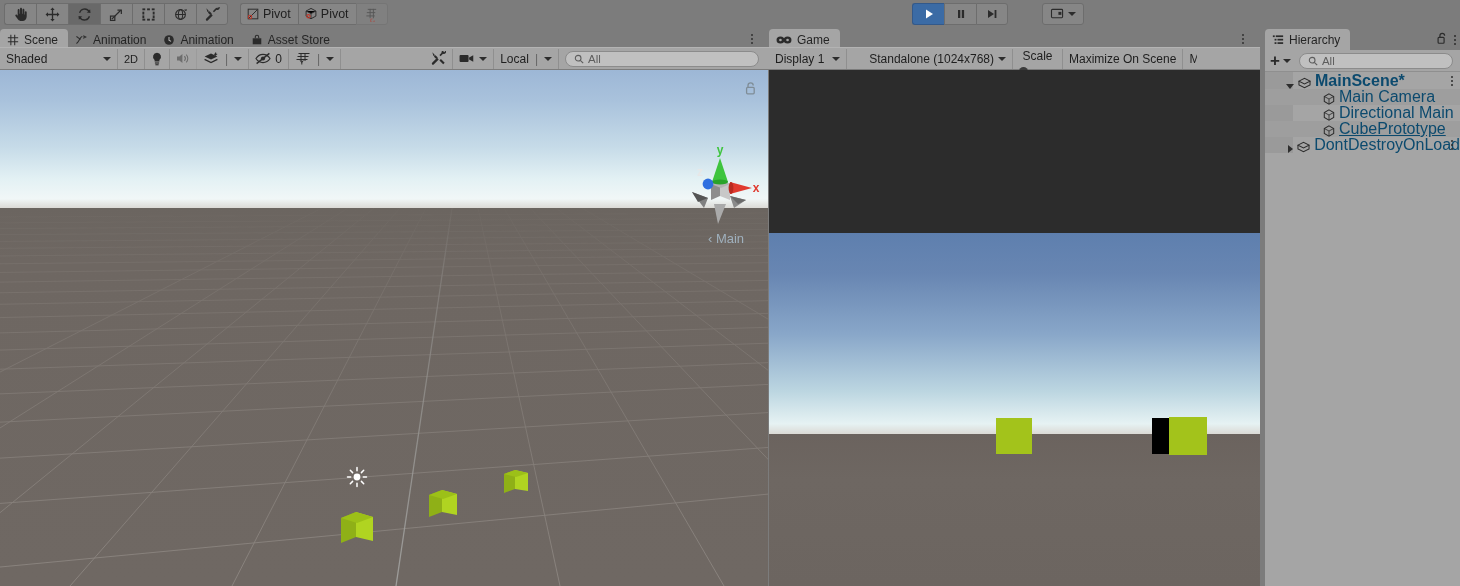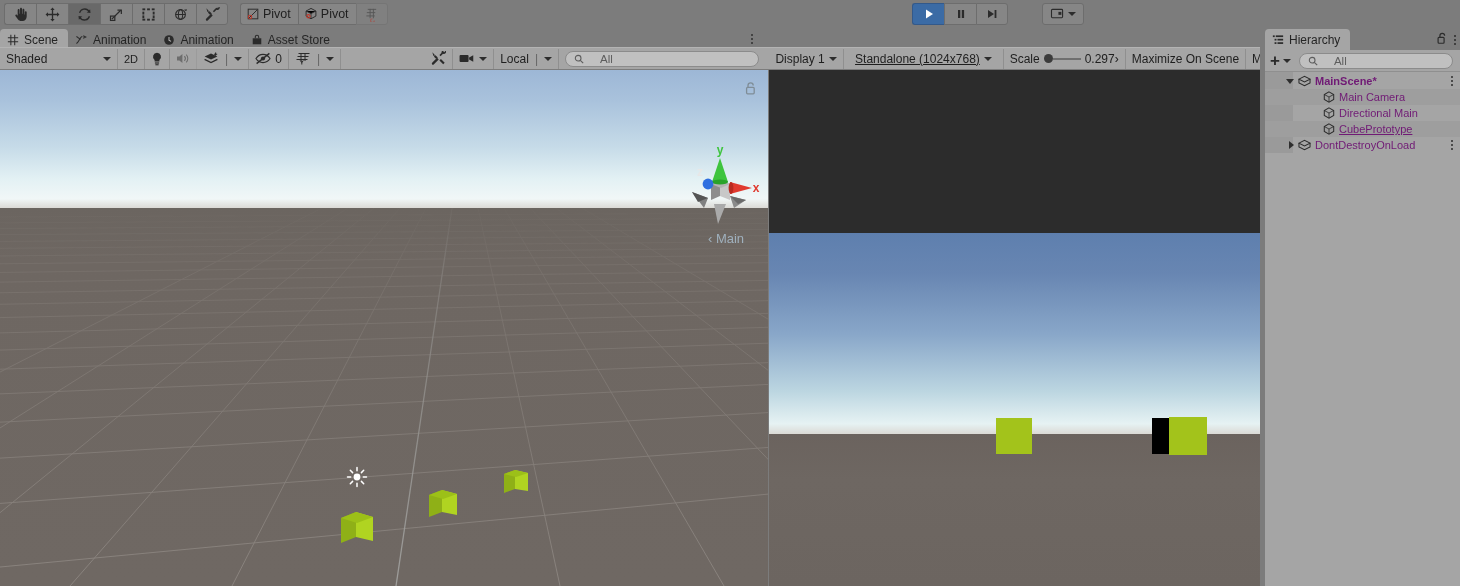--- a/index.html
+++ b/index.html
@@ -88,21 +88,21 @@
   }
   .sb {
     height: 20px; display: flex; align-items: center; gap: 4px;
     padding: 0 6px; font-size: 12px; color: #1e1e1e;
     border-right: 1px solid #8f8f8f; white-space: nowrap;
   }
   .sb.nb { border-right: none; }
   .caret { width: 0; height: 0; border-left: 4px solid transparent; border-right: 4px solid transparent; border-top: 4px solid #2c2c2c; }
   .searchbox {
     height: 16px; background: #c0c0c0; border: 1px solid #8b8b8b;
-    border-radius: 8px; display: flex; align-items: center; gap: 16px;
+    border-radius: 8px; display: flex; align-items: center; gap: 4px;
     padding: 0 8px; color: #5d5d5d; font-size: 11.5px;
   }
 
   
   .scene {
     position: absolute; left: 0; top: 70px; width: 768px; height: 516px;
     overflow: hidden; background: #6e6661;
   }
   .sky {
     position: absolute; left: 0; top: 0; width: 100%; height: 140px;
@@ -147,22 +147,22 @@
     background: #a5a5a5;
   }
   .hier-tabrow { position: relative; height: 22px; background: #7c7c7c; display: flex; align-items: flex-end; }
   .hier-tools { position: absolute; right: 4px; top: 4px; display: flex; gap: 7px; align-items: center; }
   .hier-sub {
     height: 22px; background: #a5a5a5; display: flex; align-items: center; gap: 4px; padding: 0 5px;
     border-bottom: 1px solid #8f8f8f;
   }
   .hier-list { position: relative; background: #a5a5a5; padding-top: 1px; }
   .hrow {
-    position: relative; height: 16px; display: flex; align-items: center;
-    font-size: 11px; color: #701a75; white-space: nowrap;
+    position: relative; height: 16px; display: flex; align-items: flex-end;
+    font-size: 16px; color: #0c4a6e; white-space: nowrap;
   }
   .hrow.alt { background: #9e9e9e; }
   .hrow .label { line-height: 16px; }
   .hrow .label.bold { font-weight: bold; }
   .rowdots {
     position: absolute; right: 4px; top: 2px; width: 8px; height: 12px;
     display: flex; flex-direction: column; align-items: center; justify-content: center; gap: 2px;
   }
   .rowdots i { width: 2px; height: 2px; background: #2e2e2e; border-radius: 50%; display: block; }
   .tri-d { width: 0; height: 0; border-left: 4px solid transparent; border-right: 4px solid transparent; border-top: 5px solid #2e2e2e; }
@@ -535,31 +535,48 @@
       <span>Main</span>
     </div>
     <div class="lockicon">
       <svg width="11" height="13" viewBox="0 0 11 13">
           <path d="M3 5.5V3.4a2.6 2.6 0 0 1 5.2 0" fill="none" stroke="#7f8d97" stroke-width="1.3"></path>
           <rect x="1.6" y="5.4" width="7.6" height="6.4" rx="1" fill="none" stroke="#7f8d97" stroke-width="1.3"></rect>
         </svg>
     </div>
   </div>
 
+  <div class="tabrow" style="left:769px;width:491px;">
+    <div class="tab active">
+      <svg width="16" height="10" viewBox="0 0 18 11">
+          <ellipse cx="5" cy="5.5" rx="4.4" ry="4" fill="#2b2b2b"></ellipse>
+          <ellipse cx="13" cy="5.5" rx="4.4" ry="4" fill="#2b2b2b"></ellipse>
+          <rect x="5" y="4.2" width="8" height="2.6" fill="#2b2b2b"></rect>
+          <circle cx="5" cy="5.5" r="1.5" fill="#a5a5a5"></circle>
+          <circle cx="13" cy="5.5" r="1.5" fill="#a5a5a5"></circle>
+        </svg>
+      <span>Game</span>
+    </div>
+    <div class="tabdots" style="right:12px;">
+        <i></i>
+        <i></i>
+        <i></i>
+      </div>
+  </div>
 
   <div class="subbar" style="left:769px;top:47px;width:491px;">
-    <div class="sb" style="width:78px;justify-content:center;">
+    <div class="sb" style="width:78px;justify-content:space-between;">
       <span>Display 1</span>
       <span class="caret"></span>
     </div>
-    <div class="sb" style="width:166px;justify-content:center;text-decoration:underline;">
+    <div class="sb" style="width:166px;justify-content:flex-end;">
       <span>Standalone (1024x768)</span>
       <span class="caret"></span>
     </div>
-    <div class="sb" style="gap:4px;">
+    <div class="sb" style="gap:4px;flex-direction:column;">
       <span>Scale</span>
       <span style="display:inline-flex;align-items:center;">
         <span style="width:9px;height:9px;border-radius:50%;background:#3b3b3b;display:inline-block;"></span>
         <span style="width:28px;height:2px;background:#6f6f6f;display:inline-block;"></span>
       </span>
       <span>0.297›</span>
     </div>
     <div class="sb">
       <span>Maximize On Scene</span>
     </div>

